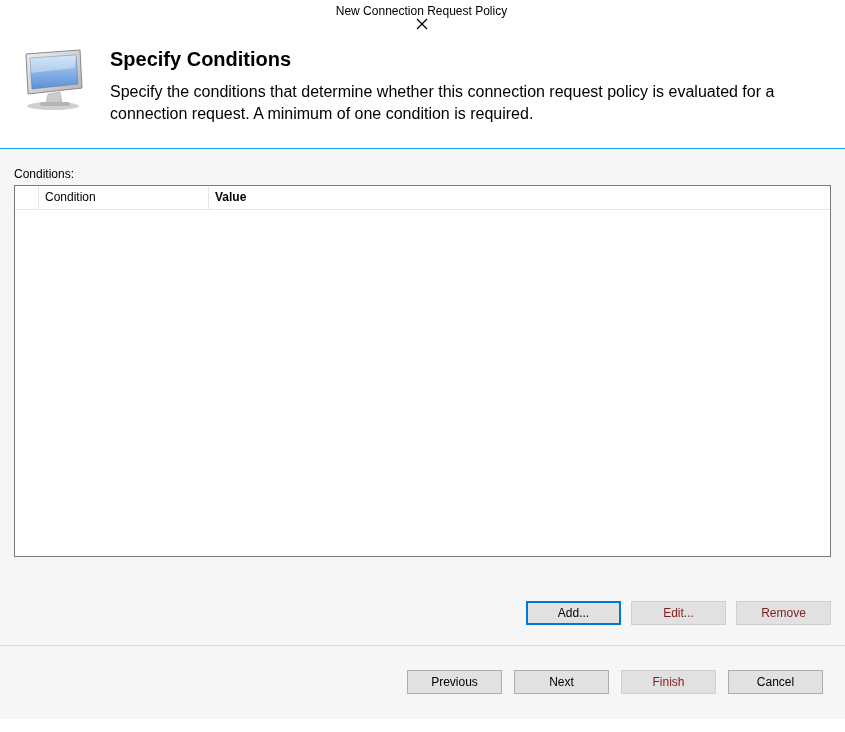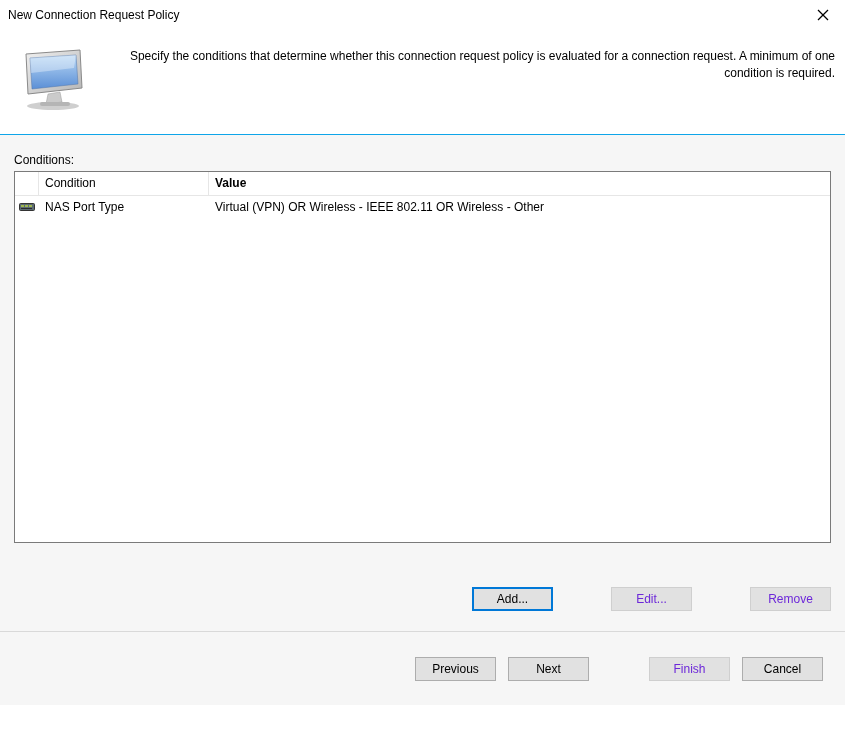--- a/index.html
+++ b/index.html
@@ -12,20 +12,21 @@
       height: 732px;
       overflow: hidden;
       position: relative;
     }
     .titlebar {
       display: flex;
       justify-content: space-between;
       align-items: center;
       padding: 4px 10px 4px 8px;
       height: 30px;
+      flex-direction: column;
     }
     .titlebar-title { font-size: 12px; }
     .close-x {
       width: 24px; height: 24px;
       display: flex; align-items: center; justify-content: center;
       cursor: pointer;
     }
     .header-band {
       display: flex;
       padding: 18px 10px 22px 20px;
@@ -35,23 +36,22 @@
     .monitor-icon {
       flex: 0 0 70px;
       height: 64px;
     }
     .header-text h1 {
       font-size: 20px;
       font-weight: 700;
       margin-bottom: 10px;
     }
     .header-text p {
-      font-size: 12px;
+      font-size: 16px;
       line-height: 1.4;
-      text-align: right;
     }
     .content {
       border-top: 1px solid #0ea5e9;
       background: #f6f6f6;
       padding: 18px 14px 14px 14px;
       height: 497px;
       position: relative;
     }
     .label {
       font-size: 12px;
@@ -85,38 +85,37 @@
     .row-val  { flex: 1; padding: 0 6px; }
     .desc-label { margin-top: 22px; }
     .btn-row1 {
       position: absolute;
       right: 14px;
       bottom: 20px;
       display: flex;
       gap: 10px;
     }
     .btn {
-      width: 81px;
+      width: 95px;
       height: 24px;
       background: #e1e1e1;
       border: 1px solid #adadad;
       font-family: inherit;
       font-size: 12px;
       cursor: pointer;
     }
     .btn.primary {
       border: 2px solid #0078d7;
       background: #e1e1e1;
     }
     .btn.disabled {
-      color: #6d28d9;
+      color: #7f1d1d;
       border: 1px solid #cfcfcf;
       background: #e1e1e1;
       cursor: default;
-      margin-left: 48px;
     }
     .footer {
       border-top: 1px solid #d9d9d9;
       background: #f6f6f6;
       height: 74px;
       display:flex;
       justify-content: flex-end;
       align-items: center;
       padding-right: 22px;
       gap: 12px;
@@ -155,45 +154,33 @@
 
       <path d="M10 10 L56 7 L58 36 L12 41 Z" fill="url(#scr)" stroke="#5277aa" stroke-width="0.5"></path>
 
       <path d="M10 10 L56 7 L54 20 L11 25 Z" fill="#ffffff" opacity="0.35"></path>
 
       <path d="M28 46 L40 44 L42 54 L26 56 Z" fill="#cbcbcb" stroke="#9a9a9a" stroke-width="0.5"></path>
       <rect x="20" y="54" width="30" height="4" rx="2" fill="#b5b5b5"></rect>
     </svg>
   </div>
   <div class="header-text">
+    <h1>Specify Conditions</h1>
     <p>Specify the conditions that determine whether this connection request policy is evaluated for a connection request. A minimum of one condition is required.</p>
   </div>
 </div>
 
 <div class="content">
   <div class="label">Conditions:</div>
 
   <div class="listbox">
     <div class="list-header">
       <div class="col-icon"></div>
       <div class="col-cond">Condition</div>
       <div class="col-val">Value</div>
-    </div>
-    <div class="list-row">
-      <div class="row-icon">
-        <svg width="16" height="12" viewBox="0 0 16 12">
-          <rect x="0.5" y="2.5" width="15" height="7" rx="1" fill="#5c6b73" stroke="#333"></rect>
-          <rect x="2" y="4" width="3" height="2" fill="#9fb84f"></rect>
-          <rect x="6" y="4" width="3" height="2" fill="#9fb84f"></rect>
-          <rect x="10" y="4" width="3" height="2" fill="#9fb84f"></rect>
-          <rect x="2" y="7" width="11" height="1" fill="#2b2b2b"></rect>
-        </svg>
-      </div>
-      <div class="row-cond">NAS Port Type</div>
-      <div class="row-val">Virtual (VPN) OR Wireless - IEEE 802.11 OR Wireless - Other</div>
     </div>
   </div>
 
 
   <div class="btn-row1">
     <button class="btn primary">Add...</button>
     <button class="btn disabled">Edit...</button>
     <button class="btn disabled">Remove</button>
   </div>
 </div>

